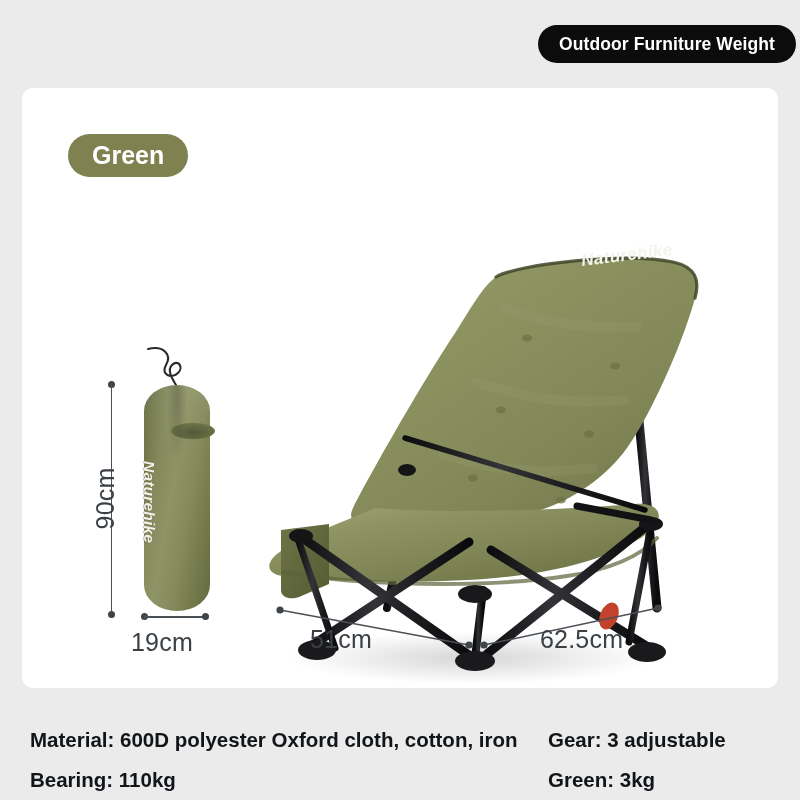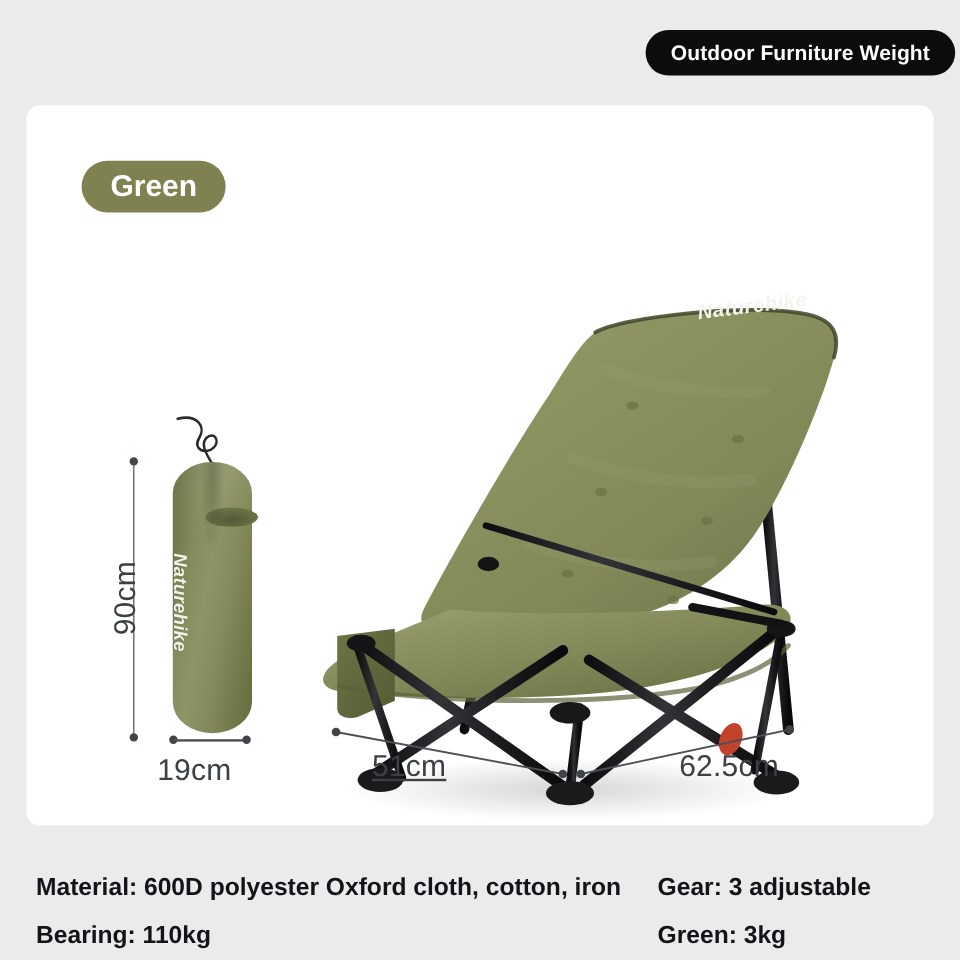--- a/index.html
+++ b/index.html
@@ -240,22 +240,22 @@
 
     <svg class="floor-dims" viewBox="0 0 756 600">
       <line x1="258" y1="522" x2="447" y2="557" stroke="#4b5055" stroke-width="1.5"></line>
       <circle cx="258" cy="522" r="3.6" fill="#3f4449"></circle>
       <circle cx="447" cy="557" r="3.6" fill="#3f4449"></circle>
       <line x1="462" y1="557" x2="636" y2="520" stroke="#4b5055" stroke-width="1.5"></line>
       <circle cx="462" cy="557" r="3.6" fill="#3f4449"></circle>
       <circle cx="636" cy="520" r="3.6" fill="#3f4449"></circle>
     </svg>
 
-    <div class="dim-text" style="left:288px; top:537px;text-decoration:underline;">51cm</div>
-    <div class="dim-text" style="left:544px; top:537px;">62.5cm</div>
+    <div class="dim-text" style="left:288px; top:537px;">51cm</div>
+    <div class="dim-text" style="left:518px; top:537px;">62.5cm</div>
 
   </div>
 
   <div class="specs">
     <div class="spec-col-left">
       <div class="spec-line">Material: 600D polyester Oxford cloth, cotton, iron</div>
       <div class="spec-line">Bearing: 110kg</div>
     </div>
     <div class="spec-col-right">
       <div class="spec-line">Gear: 3 adjustable</div>

